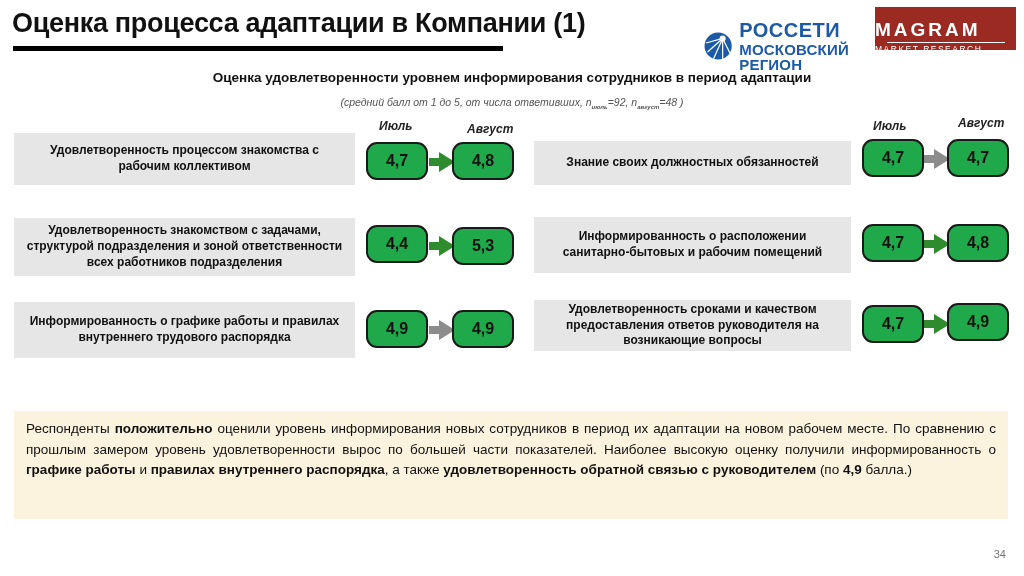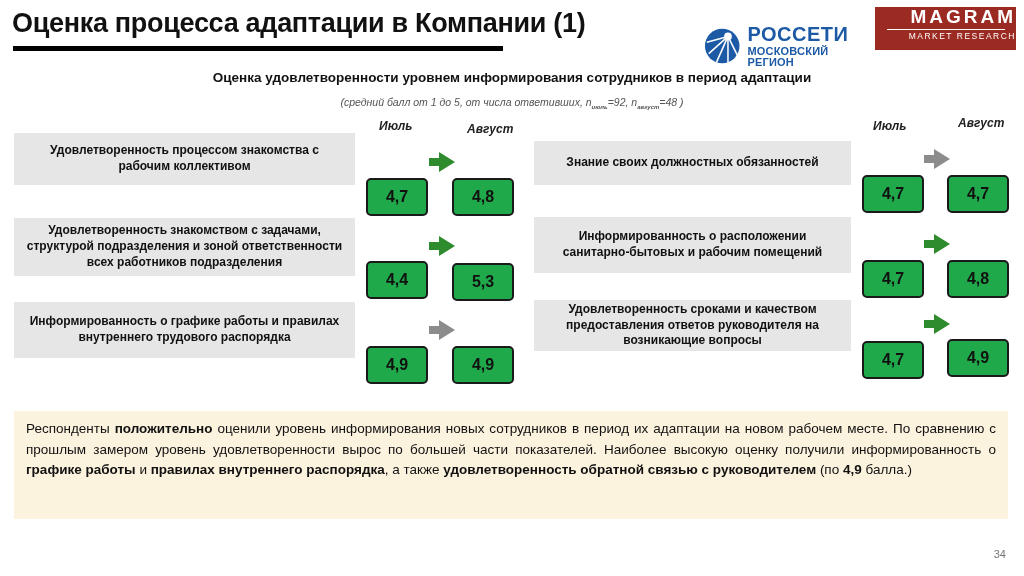--- a/index.html
+++ b/index.html
@@ -10,43 +10,43 @@
   .title {
     position: absolute; left: 12px; top: 8px; font-size: 27px; font-weight: bold; color: #111;
     letter-spacing: -0.3px; font-stretch: condensed;
   }
   .title-bar { position: absolute; left: 13px; top: 46px; width: 490px; height: 5px; background: #000; }
 
   .logo-rosseti { position: absolute; left: 703px; top: 23px; width: 170px; height: 46px; display: flex; align-items: center; }
   .logo-rosseti svg { width: 40px; height: 40px; }
   .rosseti-text { margin-left: 6px; color: #1c5aa6; font-weight: bold; line-height: 1; }
   .rosseti-text .r1 { font-size: 20px; letter-spacing: 0.5px; }
-  .rosseti-text .r2 { font-size: 11px; margin-top: 2px; letter-spacing: 0.2px; }
+  .rosseti-text .r2 { font-size: 15px; margin-top: 2px; letter-spacing: 0.2px; }
 
   .logo-magram {
     position: absolute; left: 875px; top: 7px; width: 141px; height: 43px; background: #9b2b22;
-    color: #fff; text-align: right; padding-top: 0;
+    color: #fff; text-align: left; padding-top: 13px;
   }
   .logo-magram .m1 { font-size: 19px; font-weight: bold; letter-spacing: 3px; line-height: 1; }
   .logo-magram .line { width: 118px; height: 1px; background: #fff; margin: 3px auto 2px; }
   .logo-magram .m2 { font-size: 8.5px; letter-spacing: 1.5px; line-height: 1; }
 
   .subtitle { position: absolute; left: 0; width: 1024px; top: 70px; text-align: center; font-size: 13.5px; font-weight: bold; }
   .note { position: absolute; left: 0; width: 1024px; top: 96px; text-align: center; font-size: 10.5px; font-style: italic; color: #555; }
   .note sub { font-size: 6px; font-weight: bold; }
 
   .month { position: absolute; font-size: 12px; font-weight: bold; font-style: italic; color: #222; }
 
   .label-box {
     position: absolute; background: #e6e6e6; display: flex; align-items: center; justify-content: center;
     text-align: center; font-size: 12px; font-weight: bold; line-height: 1.32; padding: 0 12px; color: #111;
   }
   .score {
-    position: absolute; width: 62px; height: 38px; background: #1fa94a; border: 2px solid #1a1a1a; border-radius: 5px;
-    display: flex; align-items: center; justify-content: center; font-size: 16px; font-weight: bold; color: #111; margin-top: 36px;
+    position: absolute; width: 62px; height: 38px; background: #1fa94a; border: 2px solid #1a1a1a; border-radius: 11px;
+    display: flex; align-items: center; justify-content: center; font-size: 16px; font-weight: bold; color: #111;
   }
   .arrow { position: absolute; width: 26px; height: 20px; }
 
   .summary {
     position: absolute; left: 14px; top: 411px; width: 994px; height: 108px; background: #fcf3df;
     padding: 8px 12px; font-size: 13.5px; line-height: 1.52; text-align: justify; color: #111;
   }
   .summary b { font-weight: bold; }
   .page-num { position: absolute; right: 18px; top: 548px; font-size: 11px; color: #777; }
 </style>

